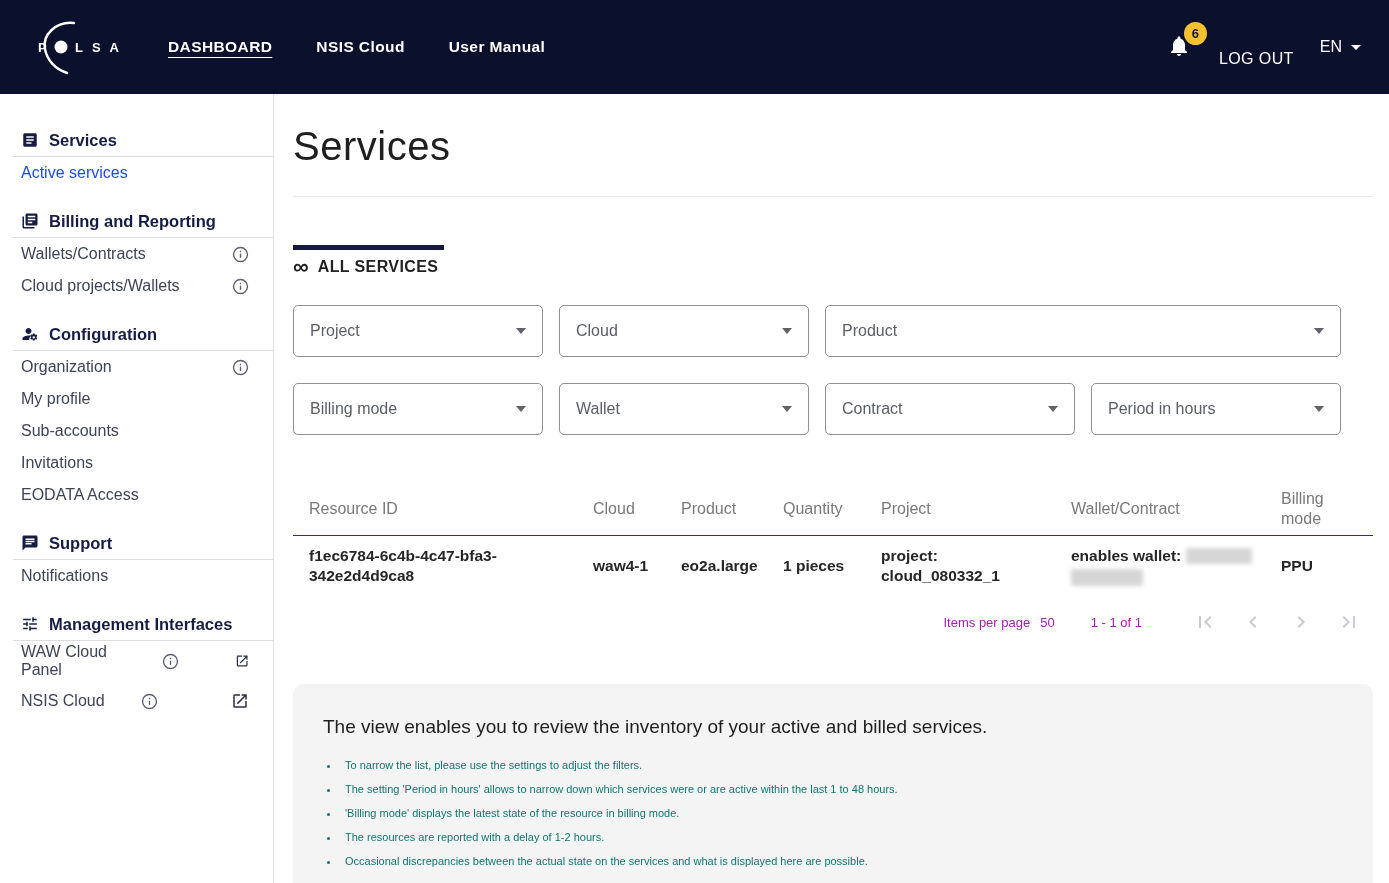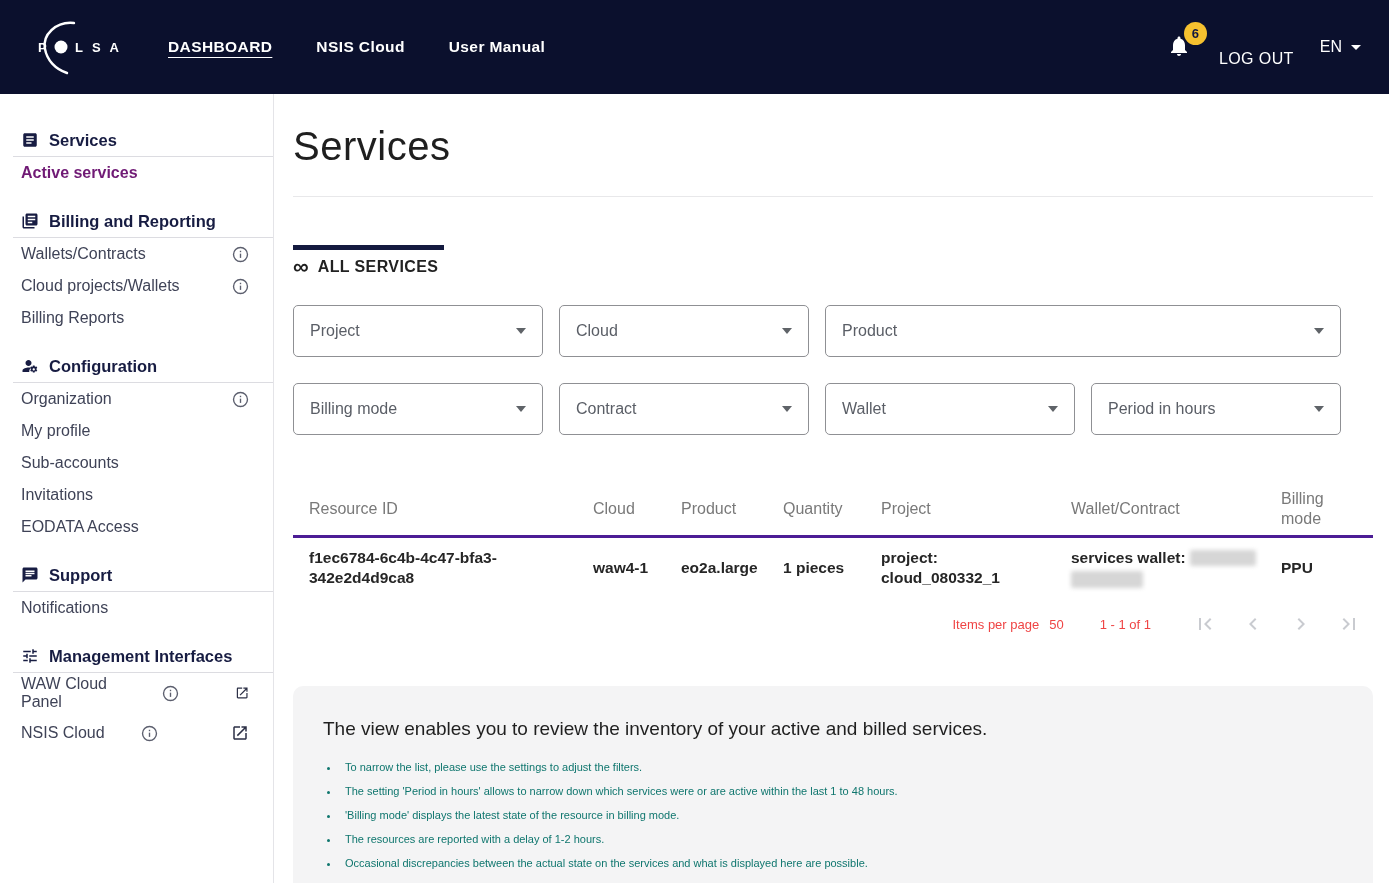--- a/index.html
+++ b/index.html
@@ -34,21 +34,21 @@
 
   
   .side-section { margin-bottom:16px; }
   .side-header { display:flex; align-items:center; gap:10px; height:32px;
     padding:0 14px 0 21px; color:#171c42; font-weight:700; font-size:16.5px; }
   .side-header svg { width:18px; height:18px; fill:#171c42; flex:0 0 18px; }
   .side-divider { border-bottom:1px solid #dcdce1; margin-left:13px; }
   .side-item { display:flex; align-items:center; height:32px; padding:0 24px 0 21px;
     font-size:16px; color:#3f4357; cursor:pointer; }
   .side-item.tall { height:40px;gap:28px; }
-  .side-item.active { font-weight:700; color:#701a75; }
+  .side-item.active { font-weight:400; color:#1d4ed8; }
   .side-item .grow { flex:1; }
   .info-icon { width:17px; height:17px; flex:0 0 17px; cursor:pointer; }
   .info-icon circle { fill:none; stroke:#5c5f6e; stroke-width:1.6; }
   .info-icon rect, .info-icon .dot { fill:#5c5f6e; }
   .info-inline { margin-left:8px; }
   .ext-icon { width:18px; height:18px; fill:#2b2f45; cursor:pointer; }
 
   
   .page-title { font-size:40px; font-weight:300; color:#1f1f1f; margin-top:30px;
     letter-spacing:.5px; }
@@ -68,36 +68,36 @@
   .filter.wide { grid-column:span 2; }
   .filter-label { font-size:16px; color:#5a5e66; }
   .select-arrow { position:absolute; right:16px; width:0; height:0;
     border-left:5px solid transparent; border-right:5px solid transparent;
     border-top:6px solid #5f6368; }
 
   .table { margin-top:48px; }
   .t-row { display:grid;
     grid-template-columns:284px 88px 102px 98px 190px 210px 1fr;
     padding-left:16px; align-items:center; }
-  .t-head { min-height:52px; border-bottom:3px solid #4c1d95; }
+  .t-head { min-height:52px; border-bottom:1px solid #4c1d95; }
   .t-head .t-cell { font-size:16px; color:#797979; line-height:20px;
     padding:6px 12px 6px 0; }
   .t-body .t-cell { font-size:15.5px; font-weight:700; color:#262626;
     line-height:20px; padding:10px 12px 10px 0; }
   .t-body { min-height:58px; }
   .resource-id { max-width:188px; word-break:break-word; }
   .redact { display:inline-block; width:66px; height:16px; background:#d6d6d6;
     border-radius:2px; filter:blur(2px); vertical-align:text-bottom; }
   .redact.line2 { display:block; width:72px; height:17px; margin-top:3px; }
 
   .pagination { height:52px; display:flex; align-items:center;
-    justify-content:flex-end; gap:0; color:#ef4444; font-size:13px; }
+    justify-content:flex-end; gap:0; color:#a21caf; font-size:13px; }
   .pag-label { margin-right:10px; }
   .pag-size { margin-right:36px; cursor:pointer; }
-  .pag-range { margin-right:30px; }
+  .pag-range { margin-right:39px; }
   .pag-btn { width:24px; height:24px; margin:0 12px; cursor:default; }
   .pag-btn svg { width:24px; height:24px; fill:#c9cbd0; }
 
   .info-box { margin-top:36px; background:#f4f4f5; border-radius:10px;
     padding:32px 30px 40px 30px; height:220px; }
   .info-title { font-size:19px; color:#1f1f1f; }
   .info-list { margin:15px 0 0 1px; padding-left:16px; list-style:disc; }
   .info-list li { font-size:11px; color:#0f766e; line-height:24px;
     padding-left:5px; }
 </style>
@@ -169,23 +169,20 @@
       </div>
       <div class="side-item">
         <span>Cloud projects/Wallets</span>
         <span class="grow"></span>
         <svg class="info-icon" viewBox="0 0 20 20">
             <circle cx="10" cy="10" r="8.2"></circle>
             <rect x="9.2" y="9" width="1.6" height="5"></rect>
             <rect class="dot" x="9.2" y="5.6" width="1.6" height="1.7"></rect>
           </svg>
       </div>
-      <div class="side-item">
-        <span>Billing Reports</span>
-      </div>
     </div>
 
     <div class="side-section">
       <div class="side-header">
         <svg viewBox="0 0 24 24">
             <path d="M10 12c2.21 0 4-1.79 4-4s-1.79-4-4-4-4 1.79-4 4 1.79 4 4 4zm0 2c-2.67 0-8 1.34-8 4v2h9.08c-.05-.33-.08-.66-.08-1 0-1.8.8-3.4 2.05-4.5-.95-.32-1.99-.5-3.05-.5zm10.54 2.5c.03-.16.06-.33.06-.5s-.03-.34-.06-.5l1.01-.79c.09-.07.11-.2.06-.3l-.96-1.66c-.06-.1-.18-.14-.29-.1l-1.19.48c-.25-.19-.52-.35-.81-.47l-.18-1.27c-.02-.11-.11-.19-.23-.19h-1.92c-.12 0-.21.08-.23.19l-.18 1.27c-.29.12-.56.28-.81.47l-1.19-.48c-.11-.04-.23 0-.29.1l-.96 1.66c-.06.1-.03.23.06.3l1.01.79c-.03.16-.06.33-.06.5s.03.34.06.5l-1.01.79c-.09.07-.11.2-.06.3l.96 1.66c.06.1.18.14.29.1l1.19-.48c.25.19.52.35.81.47l.18 1.27c.02.11.11.19.23.19h1.92c.12 0 .21-.08.23-.19l.18-1.27c.29-.12.56-.28.81-.47l1.19.48c.11.04.23 0 .29-.1l.96-1.66c.06-.1.03-.23-.06-.3l-1.01-.79zM17 18c-.83 0-1.5-.67-1.5-1.5S16.17 15 17 15s1.5.67 1.5 1.5S17.83 18 17 18z"></path>
           </svg>
         <span>Configuration</span>
       </div>
       <div class="side-divider"></div>
@@ -283,25 +280,25 @@
       </div>
       <div class="filter wide">
         <span class="filter-label">Product</span>
         <span class="select-arrow"></span>
       </div>
       <div class="filter">
         <span class="filter-label">Billing mode</span>
         <span class="select-arrow"></span>
       </div>
       <div class="filter">
+        <span class="filter-label">Wallet</span>
+        <span class="select-arrow"></span>
+      </div>
+      <div class="filter">
         <span class="filter-label">Contract</span>
-        <span class="select-arrow"></span>
-      </div>
-      <div class="filter">
-        <span class="filter-label">Wallet</span>
         <span class="select-arrow"></span>
       </div>
       <div class="filter">
         <span class="filter-label">Period in hours</span>
         <span class="select-arrow"></span>
       </div>
     </div>
 
     <div class="table">
       <div class="t-row t-head">
@@ -315,21 +312,21 @@
       </div>
       <div class="t-row t-body">
         <div class="t-cell">
           <div class="resource-id">f1ec6784-6c4b-4c47-bfa3-342e2d4d9ca8</div>
         </div>
         <div class="t-cell">waw4-1</div>
         <div class="t-cell">eo2a.large</div>
         <div class="t-cell">1 pieces</div>
         <div class="t-cell">project: cloud_080332_1</div>
         <div class="t-cell">
-          <span>services wallet:</span>
+          <span>enables wallet:</span>
           <span class="redact"></span>
           <span class="redact line2"></span>
         </div>
         <div class="t-cell">PPU</div>
       </div>
     </div>
 
     <div class="pagination">
       <span class="pag-label">Items per page</span>
       <span class="pag-size">50</span>

